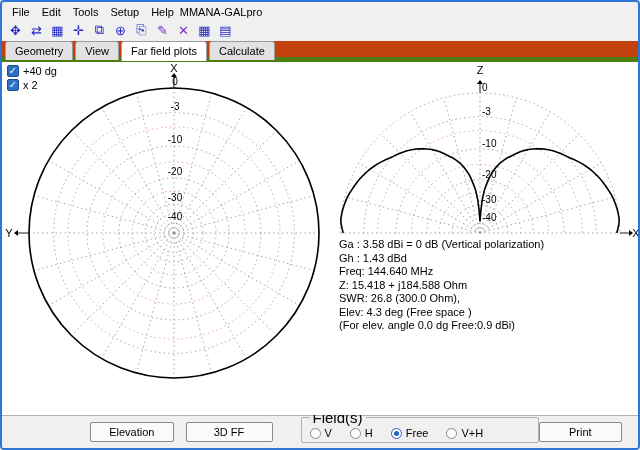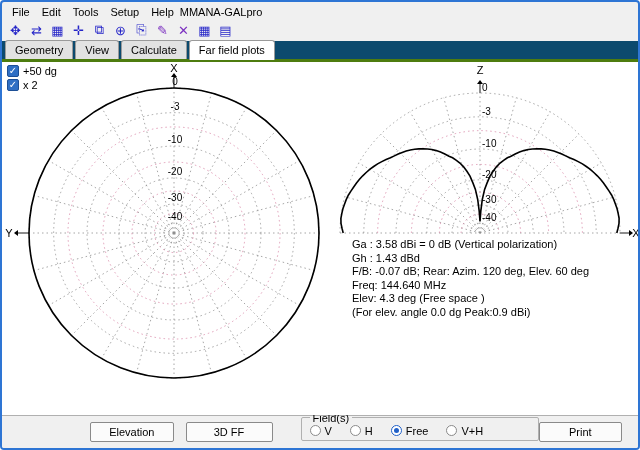--- a/index.html
+++ b/index.html
@@ -7,41 +7,41 @@
   body{font-family:"Liberation Sans",sans-serif;font-size:11px;color:#000;background:#fff}
   .window{width:640px;height:450px;border:2px solid #2e75d4;border-radius:4px;background:#f0f0f0;
           display:flex;flex-direction:column;overflow:hidden}
   .menubar{display:flex;align-items:center;padding:2px 4px 1px;height:18px}
   .menu-item{padding:1px 6px;cursor:default}
   .app-title{}
   .toolbar{display:flex;align-items:center;gap:2px;padding:1px 4px 2px;height:21px}
   .tbicon{width:19px;height:17px;display:flex;align-items:center;justify-content:center;
           color:#2525c8;font-size:13px;cursor:default}
   .tbicon.purple{color:#7b2fc0}
-  .tabbar{display:flex;align-items:flex-end;padding:2px 3px 0;border-bottom:3px solid #4d7c0f;background:#0c4a6e;height:21px}
+  .tabbar{display:flex;align-items:center;padding:2px 3px 0;border-bottom:5px solid #4d7c0f;background:#c2410c;height:21px}
   .tab{padding:3px 9px 3px;border:1px solid #9a9a9a;border-bottom:none;border-radius:3px 3px 0 0;
        background:#e2e2e2;margin-right:2px;position:relative;cursor:default}
   .tab.active{background:#fff;margin-bottom:-1px;padding-bottom:4px}
   .content{flex:1;background:#fff;position:relative;overflow:hidden}
   .checks{position:absolute;left:5px;top:3px;display:flex;flex-direction:column;gap:2px;z-index:3}
   .check{display:flex;align-items:center;gap:4px;cursor:default}
   .checkbox{width:12px;height:12px;background:#2f6fc4;border:1px solid #1d4f96;border-radius:2px;
             color:#fff;font-size:10px;line-height:10px;display:flex;align-items:center;justify-content:center}
   #plots{position:absolute;left:0;top:0}
-  .stats{position:absolute;left:350px;top:176px;line-height:13.5px;z-index:2}
+  .stats{position:absolute;left:337px;top:176px;line-height:13.5px;z-index:2}
   .footer{height:33px;border-top:1px solid #b0b0b0;background:#f0f0f0;display:flex;align-items:center;
           padding:0 10px 0 88px}
   button{font-family:"Liberation Sans",sans-serif;font-size:11px;height:20px;border:1px solid #8a8a8a;
          border-radius:2px;background:#fbfbfb;cursor:default}
   .btn-elev{width:96px}
   .btn-3d{width:100px;margin-left:12px}
   .btn-print{width:96px;margin-left:auto;margin-right:6px}
   fieldset{border:1px solid #b0b0b0;border-radius:2px;margin-left:28px;margin-top:-12px;
            padding:1px 8px 3px;min-width:238px}
-  legend{padding:0 3px;font-size:11px}
+  legend{padding:0 3px;font-size:15px}
   .radios{display:flex;gap:18px;align-items:center}
   .radio{display:flex;align-items:center;gap:4px;cursor:default}
   .rb{width:11px;height:11px;border:1px solid #8a8a8a;border-radius:50%;background:#fff;position:relative}
   .rb.sel{border-color:#2060c8}
   .rb.sel::after{content:"";position:absolute;left:2px;top:2px;width:5px;height:5px;border-radius:50%;background:#2060c8}
 </style>
 </head>
 <body>
 
 <div class="window">
@@ -67,29 +67,29 @@
       <span class="tbicon">⎘</span>
       <span class="tbicon purple">✎</span>
       <span class="tbicon purple">✕</span>
       <span class="tbicon">▦</span>
       <span class="tbicon">▤</span>
     </div>
 
   <div class="tabbar" id="tabbar">
       <span class="tab">Geometry</span>
       <span class="tab">View</span>
+      <span class="tab active">Far field plots</span>
       <span class="tab">Calculate</span>
-      <span class="tab active">Far field plots</span>
     </div>
 
   <div class="content">
     <div class="checks">
       <label class="check">
         <span class="checkbox">✓</span>
-        <span>+50 dg</span>
+        <span>+40 dg</span>
       </label>
       <label class="check">
         <span class="checkbox">✓</span>
         <span>x 2</span>
       </label>
     </div>
 
     <svg id="plots" width="636" height="355" viewBox="0 0 636 355">
         <g>
           <line x1="172" y1="171" x2="317" y2="171" stroke="#909090" stroke-dasharray="1.5,3" fill="none" stroke-width="0.8"></line>
@@ -175,24 +175,25 @@
           <line x1="618" y1="171" x2="627" y2="171" stroke="#000" stroke-width="0.9"></line>
           <polygon points="631,171 627,174 627,168" fill="#000"></polygon>
           <text x="634" y="175" font-size="11" text-anchor="middle" font-family="Liberation Sans, sans-serif">X</text>
           <path d="M 341.2 171.0 L 340.0 166.2 L 339.0 161.3 L 338.9 156.4 L 339.8 151.6 L 340.9 146.8 L 342.5 142.2 L 344.2 137.6 L 346.3 133.2 L 348.9 129.1 L 351.7 125.0 L 354.5 121.1 L 357.5 117.3 L 360.7 113.8 L 364.2 110.5 L 367.7 107.3 L 371.7 104.5 L 375.6 101.9 L 379.8 99.6 L 384.1 97.6 L 388.4 95.8 L 392.4 93.9 L 396.2 92.0 L 400.2 90.4 L 404.2 89.1 L 408.3 88.0 L 412.6 87.3 L 416.9 86.9 L 421.2 86.8 L 425.5 87.0 L 429.8 87.5 L 434.2 88.6 L 438.5 90.0 L 442.8 92.0 L 447.0 94.2 L 450.6 95.8 L 454.4 98.3 L 457.9 101.0 L 461.4 104.6 L 464.9 109.3 L 468.0 114.1 L 471.0 121.1 L 473.4 127.4 L 475.7 137.5 L 477.2 149.2 L 478.0 159.4 L 478.8 149.2 L 480.3 137.5 L 482.6 127.4 L 485.0 121.1 L 488.0 114.1 L 491.1 109.3 L 494.6 104.6 L 498.1 101.0 L 501.6 98.3 L 505.4 95.8 L 509.0 94.2 L 513.2 92.0 L 517.5 90.0 L 521.8 88.6 L 526.2 87.5 L 530.5 87.0 L 534.8 86.8 L 539.1 86.9 L 543.4 87.3 L 547.7 88.0 L 551.8 89.1 L 555.8 90.4 L 559.8 92.0 L 563.6 93.9 L 567.6 95.8 L 571.9 97.6 L 576.2 99.6 L 580.4 101.9 L 584.3 104.5 L 588.3 107.3 L 591.8 110.5 L 595.3 113.8 L 598.5 117.3 L 601.5 121.1 L 604.3 125.0 L 607.1 129.1 L 609.7 133.2 L 611.8 137.6 L 613.5 142.2 L 615.1 146.8 L 616.2 151.6 L 617.1 156.4 L 617.0 161.3 L 616.0 166.2 L 614.8 171.0" stroke="#000000" stroke-width="1.6" fill="none"></path>
         </g>
       </svg>
 
     <div class="stats" id="stats">
         <div>Ga : 3.58 dBi = 0 dB  (Vertical polarization)</div>
         <div>Gh : 1.43 dBd</div>
-        <div>F/B: -0.07 dB; Rear: Azim. 120 deg,  Elev. 60 deg</div>
         <div>Freq: 144.640 MHz</div>
+        <div>Z: 15.418 + j184.588 Ohm</div>
+        <div>SWR: 26.8 (300.0 Ohm),</div>
         <div>Elev: 4.3 deg (Free space )</div>
-        <div>(For elev. angle 0.0 dg Peak:0.9 dBi)</div>
+        <div>(For elev. angle 0.0 dg Free:0.9 dBi)</div>
       </div>
   </div>
 
   <div class="footer">
     <button class="btn-elev">Elevation</button>
     <button class="btn-3d">3D FF</button>
     <fieldset>
       <legend>Field(s)</legend>
       <div class="radios" id="radios">
           <label class="radio">

